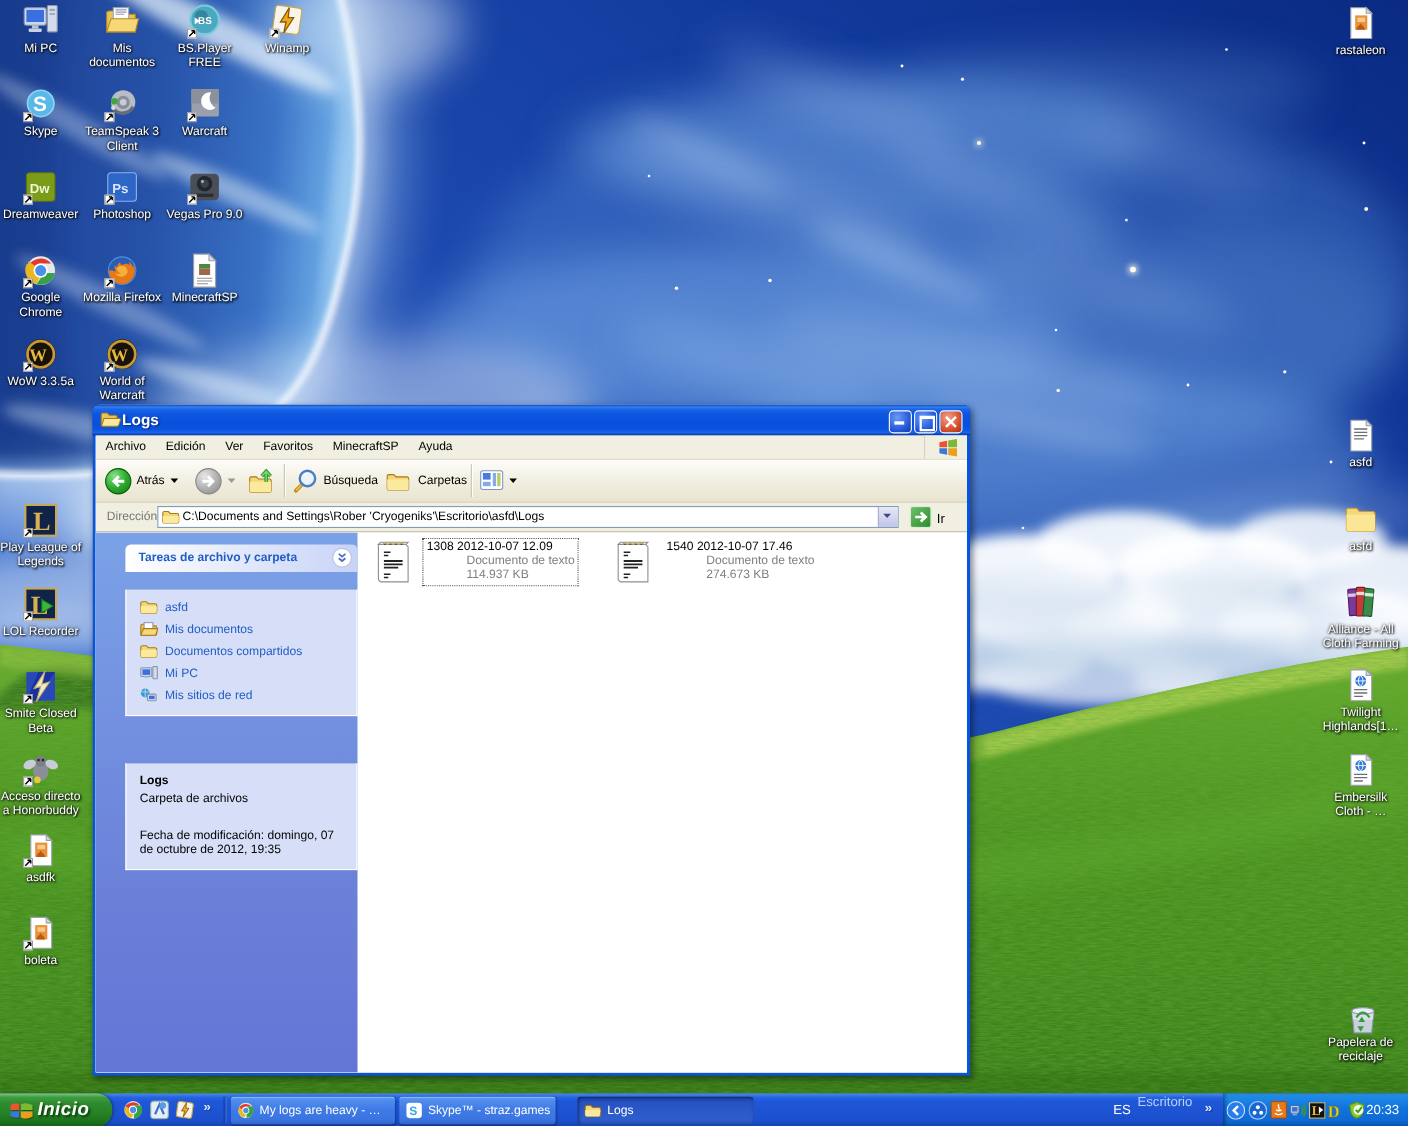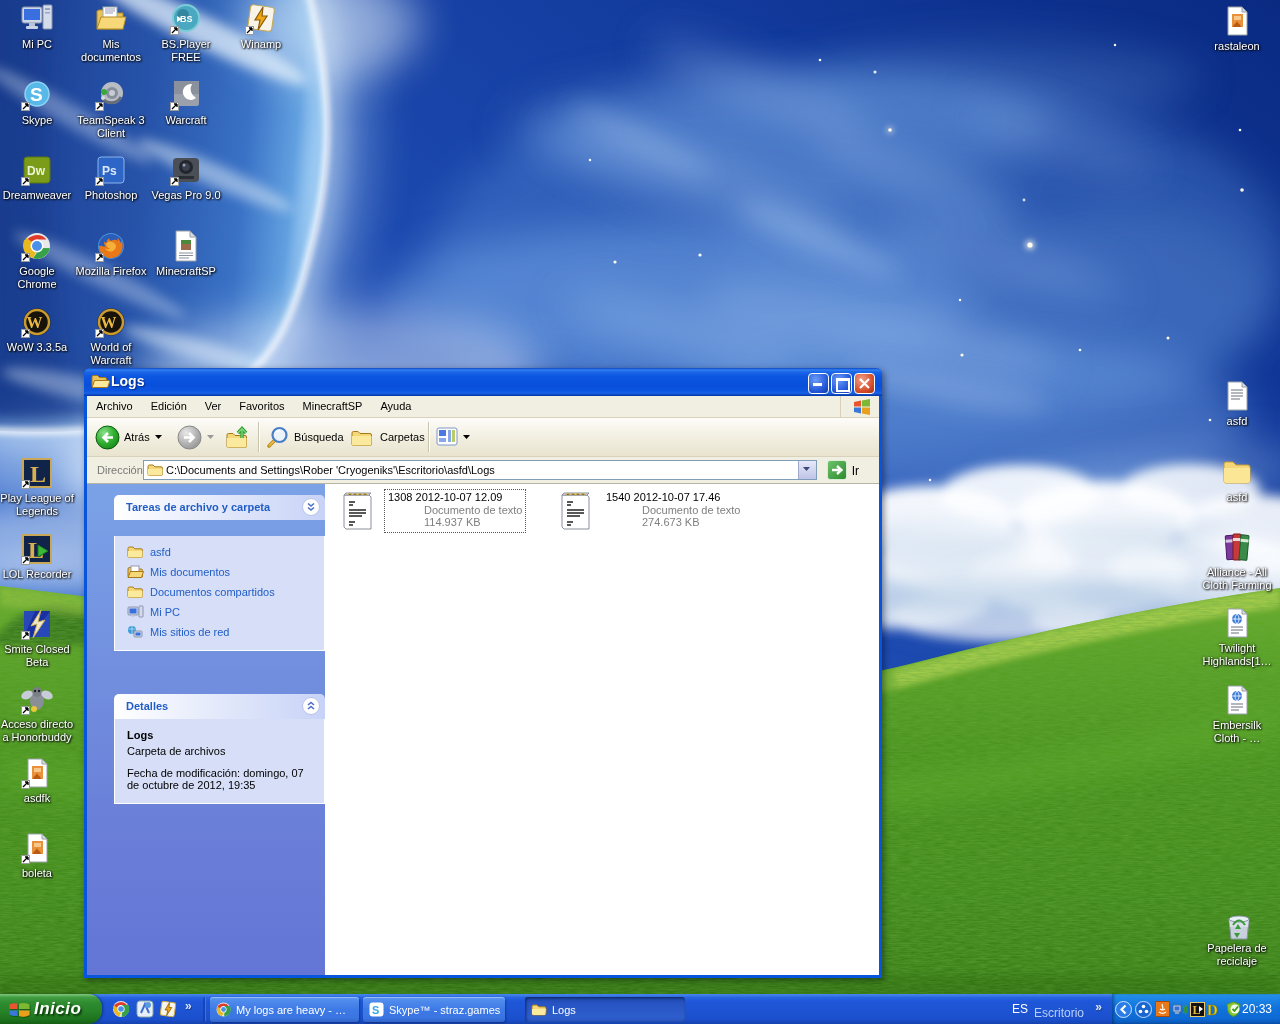--- a/index.html
+++ b/index.html
@@ -817,32 +817,24 @@
                 <circle cx="5" cy="5" r="4" fill="#3a9ad8"></circle>
                 <path d="M1.5 4 h7 M5 1 v8" stroke="#b8e0f4" stroke-width="0.8"></path>
                 <rect x="7" y="6" width="8" height="6" rx="1" fill="#cdd7ea" stroke="#8a94ad"></rect>
                 <rect x="8.5" y="7.5" width="5" height="3" fill="#3a6fe0"></rect>
               </svg>
               <span>Mis sitios de red</span>
             </div>
    </div>
   </div>
   <div class="pbox" style="top:210px">
-   <div class="phead">
-            <span class="pt">Detalles</span>
-            <span class="chev">
-              <svg width="10" height="10" viewBox="0 0 10 10">
-                <path d="M2 4 L5 1.5 L8 4 M2 8 L5 5.5 L8 8" stroke="#4b6ec6" stroke-width="1.6" fill="none"></path>
-              </svg>
-            </span>
-          </div>
    <div class="pbody" style="padding:8px 0 10px 0">
     <div class="dtxt" style="font-weight:bold">Logs</div>
     <div class="dtxt">Carpeta de archivos</div>
-    <div class="dtxt" style="margin-top:6px">Fecha de modificación: domingo, 07 de octubre de 2012, 19:35</div>
+    <div class="dtxt" style="margin-top:18px">Fecha de modificación: domingo, 07 de octubre de 2012, 19:35</div>
    </div>
   </div>
  </div>
  <div class="fitem" style="left:253px;top:5px">
   <div class="fico"><svg width="34" height="44">
             <path d="M4 6 L29 6 L31 8 L31 40 L6 40 L4 38 Z" fill="#fff" stroke="#8a9098"></path>
             <path d="M4 6 L6 4 L31 4 L29 6 Z" fill="#e8ecf0" stroke="#8a9098"></path>
             <g stroke="#caa84a" stroke-width="1.4">
               <path d="M8 6 a2.5 3 0 0 1 4 0 M13 6 a2.5 3 0 0 1 4 0 M18 6 a2.5 3 0 0 1 4 0 M23 6 a2.5 3 0 0 1 4 0"></path>
             </g>
@@ -928,21 +920,21 @@
   <span>Skype™ - straz.games</span>
  </div>
  <div class="tbtn on" style="left:525px;width:160px">
   <svg width="16" height="13" style="flex:none">
         <path d="M1 3.5 Q1 2 2.5 2 L6 2 L7.8 3.8 L13.5 3.8 Q15 3.8 15 5.3 L15 10.5 Q15 12 13.5 12 L2.5 12 Q1 12 1 10.5 Z" fill="#f4d878" stroke="#a87818"></path>
         <path d="M1 6 L10 6 L15 6 L13.8 12 L2.5 12 Q1 12 1 10.5 Z" fill="#fbe99e"></path>
       </svg>
   <span>Logs</span>
  </div>
  <div style="position:absolute;right:252px;top:8px;color:#fff;font-size:12px">ES</div>
- <div style="position:absolute;right:196px;top:12px;color:#b8d0f8;font-size:12px">Escritorio</div>
+ <div style="position:absolute;right:196px;top:0;color:#b8d0f8;font-size:12px">Escritorio</div>
  <div style="position:absolute;right:178px;top:6px;color:#d8e8ff;font-size:12px;font-weight:bold;text-shadow:1px 1px 1px #1a3a8a">»</div>
  <div id="tray">
   <svg width="17" height="17" style="margin-left:3px">
         <circle cx="8.5" cy="8.5" r="8" fill="#2a7de8" stroke="#cfe4ff" stroke-width="1"></circle>
         <path d="M10.5 4.5 L6.5 8.5 L10.5 12.5" stroke="#fff" stroke-width="2.2" fill="none"></path>
       </svg>
   <svg width="17" height="17" style="margin-left:3px">
         <circle cx="8.5" cy="8.5" r="8" fill="#1a66d0" stroke="#9ec4f8" stroke-width="1.2"></circle>
         <circle cx="8.5" cy="5.5" r="1.8" fill="#fff"></circle>
         <circle cx="5.5" cy="10.5" r="1.8" fill="#fff"></circle>

